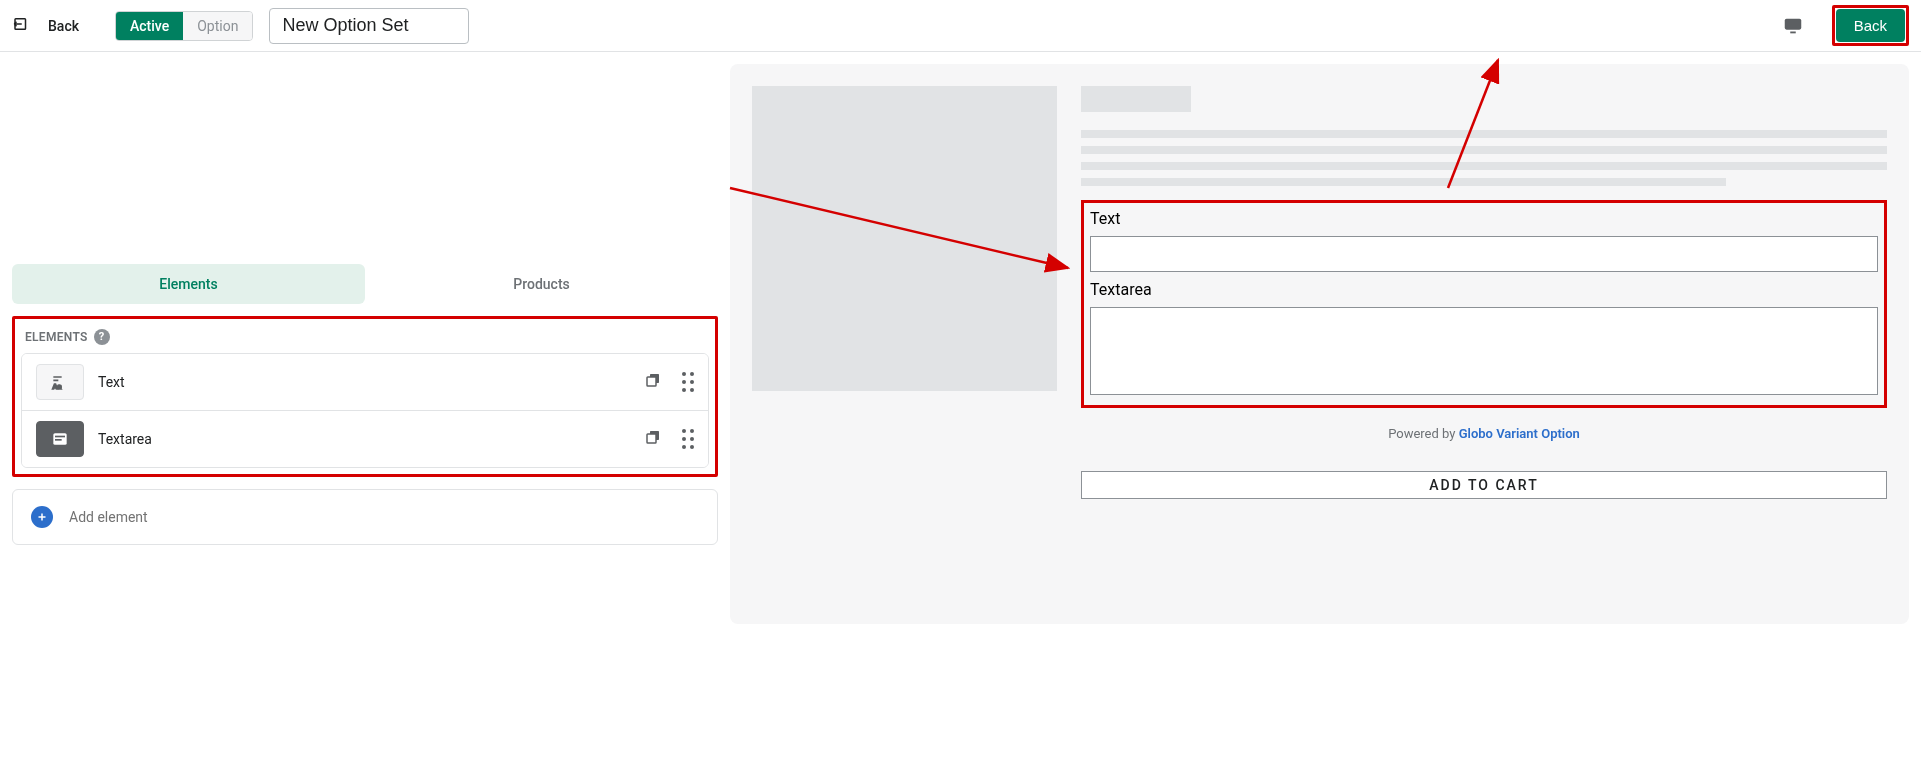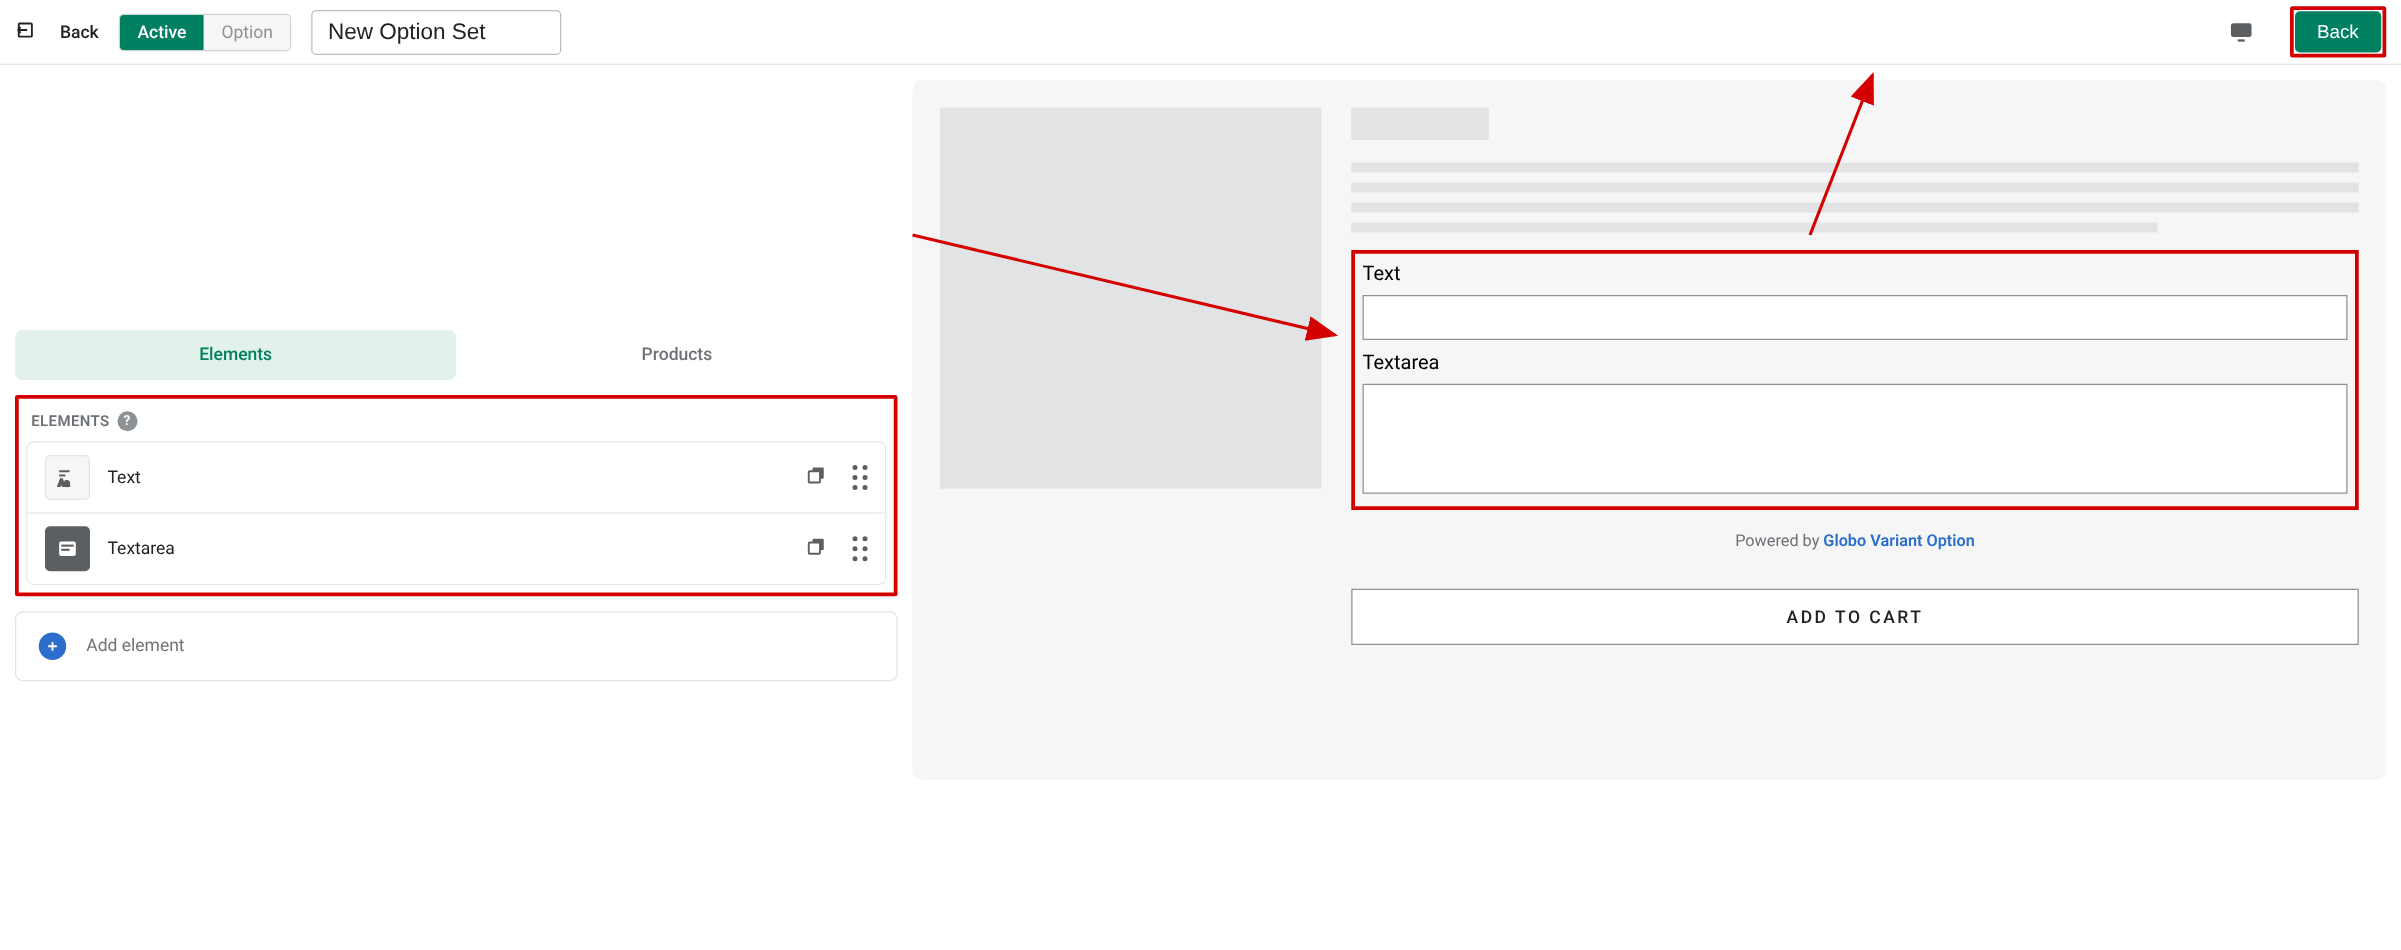--- a/index.html
+++ b/index.html
@@ -28,20 +28,21 @@
     cursor: pointer;
     font-weight: 500;
     color: #202223;
   }
   .back-btn svg { width: 18px; height: 18px; }
   .segmented {
     display: flex;
     border: 1px solid #d0d3d5;
     border-radius: 4px;
     overflow: hidden;
+    margin-left: 20px;
   }
   .seg-btn {
     padding: 6px 14px;
     font-size: 14px;
     background: #f6f6f7;
     color: #8c9196;
     cursor: pointer;
   }
   .seg-btn.active {
     background: #008060;
@@ -143,21 +144,21 @@
   .element-row {
     display: flex;
     align-items: center;
     gap: 14px;
     padding: 10px 14px;
     border-bottom: 1px solid #e1e3e5;
     background: #fff;
   }
   .element-row:last-child { border-bottom: none; }
   .el-icon {
-    width: 36px; height: 36px;
+    width: 48px; height: 36px;
     border: 1px solid #e1e3e5;
     border-radius: 4px;
     display: flex; align-items: center; justify-content: center;
     color: #5c5f62;
     background: #f6f6f7;
   }
   .el-icon.textarea { background: #5c5f62; color: #fff; border-color: #5c5f62; }
   .el-icon svg { width: 20px; height: 20px; }
   .el-label { flex: 1; color: #202223; }
   .el-actions { display: flex; gap: 20px; align-items: center; color: #5c5f62; }
@@ -239,21 +240,21 @@
   }
   .powered {
     text-align: center;
     font-size: 13px;
     color: #6d7175;
     margin-top: 8px;
   }
   .powered .brand { color: #2c6ecb; font-weight: 600; }
   .add-to-cart {
     margin-top: 20px;
-    height: 45px;
+    height: 28px;
     border: 1px solid #8c9196;
     background: #fff;
     text-align: center;
     display: flex;
     align-items: center;
     justify-content: center;
     letter-spacing: 2px;
     font-weight: 500;
     color: #202223;
     cursor: pointer;

